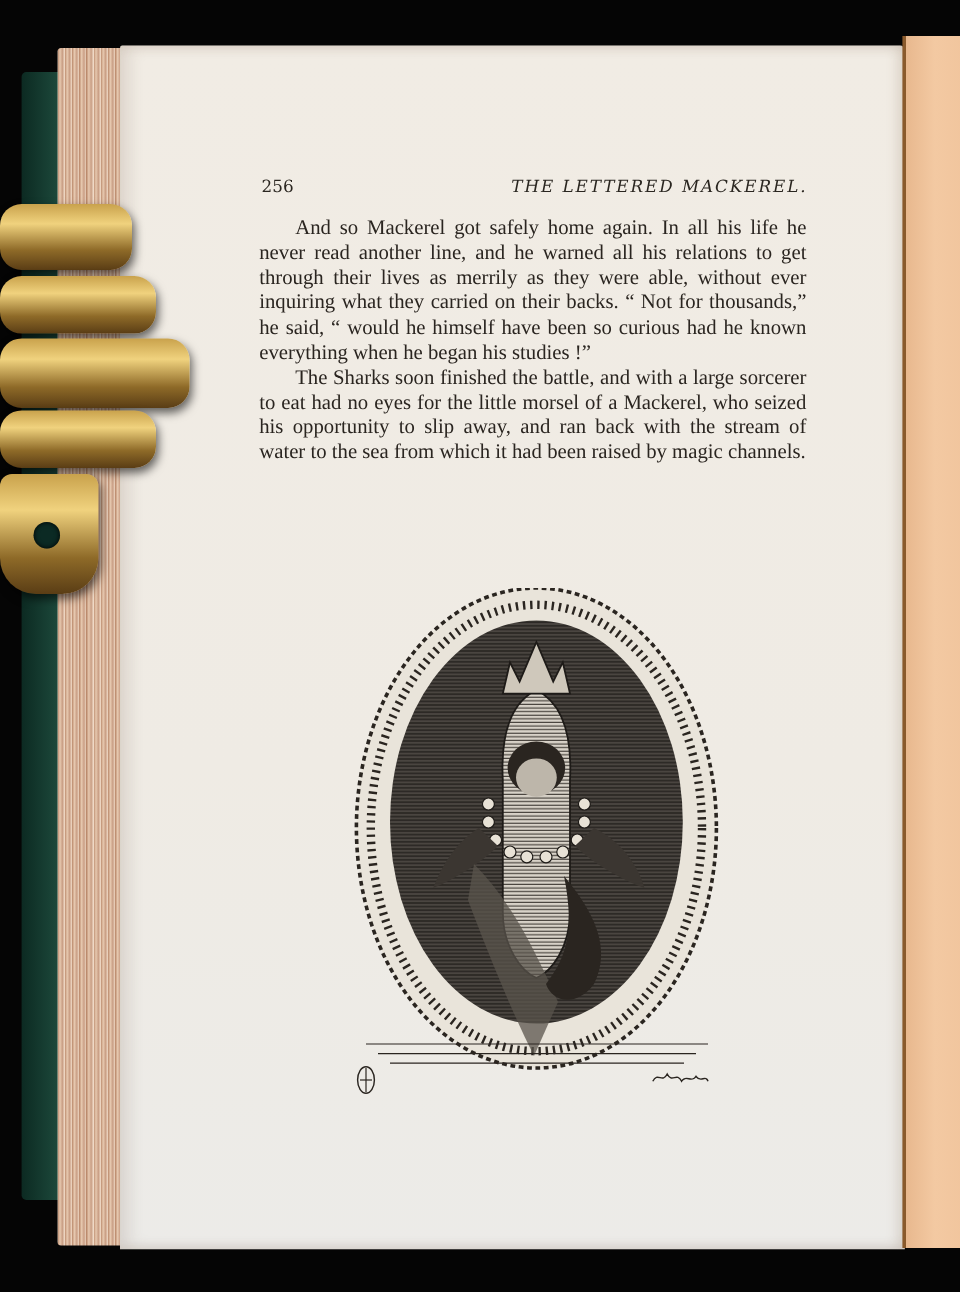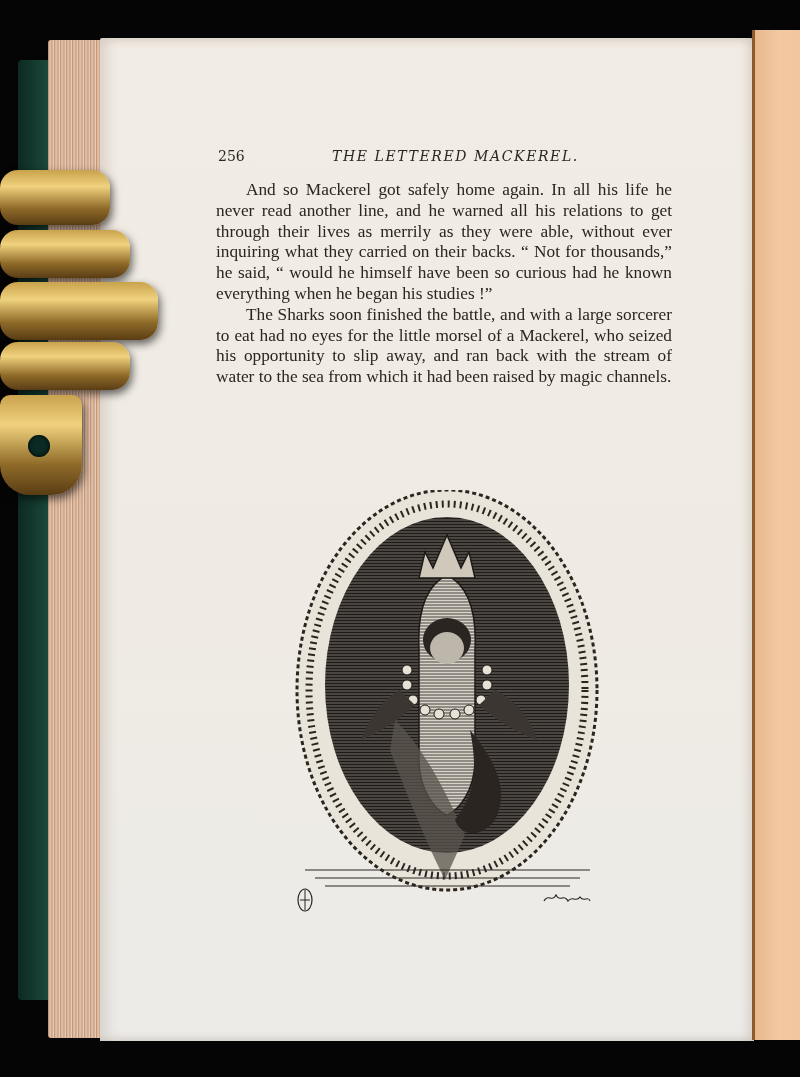--- a/index.html
+++ b/index.html
@@ -43,21 +43,21 @@
     background: linear-gradient(180deg, #c9a24c 0%, #f0d27e 30%, #8e6a28 70%, #5a3d15 100%);
     box-shadow: 2px 4px 8px rgba(0,0,0,0.6);
   }
 
   .header {
     position: absolute; left: 218px; top: 148px; width: 455px;
     display: flex; align-items: baseline; color: #2a2620;
   }
   .page-number { font-size: 14px; width: 80px; }
   .running-head {
-    font-size: 14px; font-style: italic; letter-spacing: 1.6px; flex: 1; text-align: left; padding-left: 34px;
+    font-size: 14px; font-style: italic; letter-spacing: 1.6px; flex: 1; text-align: right; padding-left: 34px;
   }
 
   .body-text {
     position: absolute; left: 216px; top: 180px; width: 456px;
     font-family: "Liberation Serif", serif; font-size: 17.3px; line-height: 20.8px;
     color: #2a2520; text-align: justify;
   }
   .body-text p { margin: 0; text-indent: 30px; }
 
   

